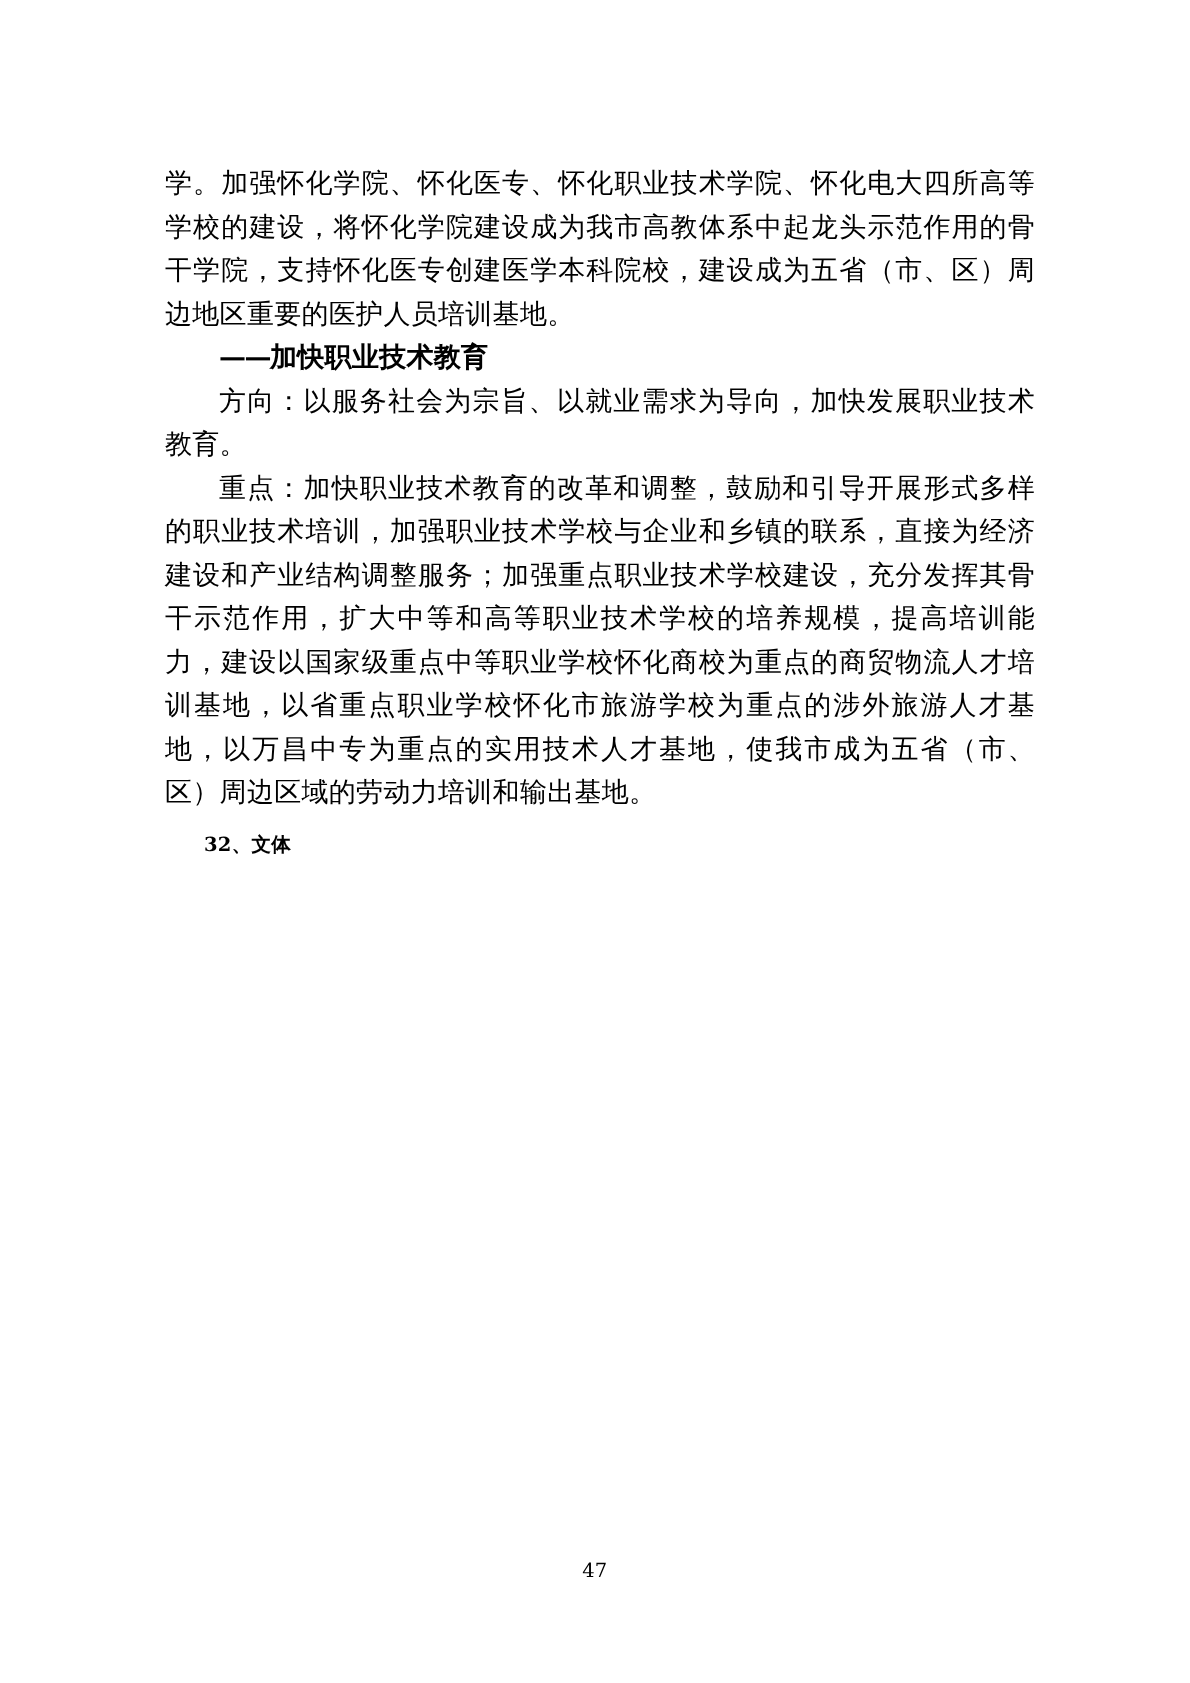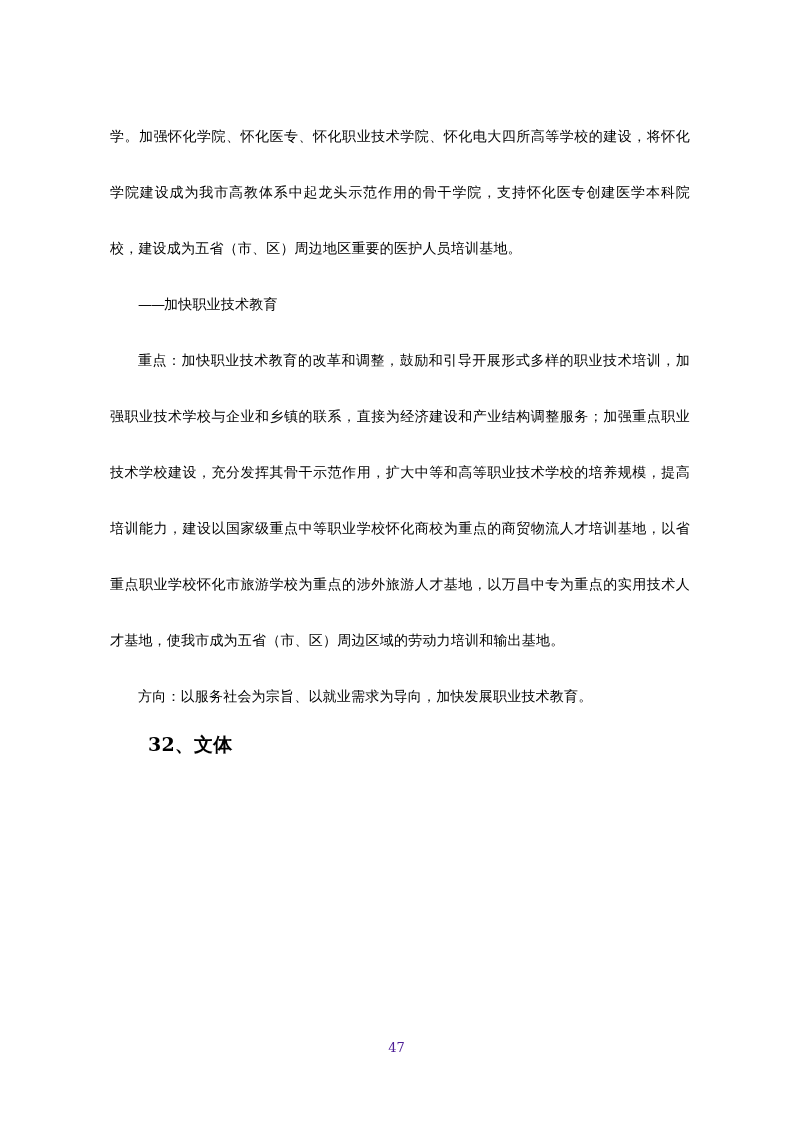--- a/index.html
+++ b/index.html
@@ -24,69 +24,69 @@
     background: #fff;
   }
   .content {
     position: absolute;
     left: 110px;
     top: 108px;
     width: 580px;
   }
   p {
     margin: 0;
-    font-size: 14px;
-    line-height: 56px;
+    font-size: 18px;
+    line-height: 29px;
     text-align: justify;
     text-justify: inter-ideograph;
     letter-spacing: 0.2px;
   }
   .indent {
     text-indent: 2em;
   }
   .bold-head {
-    font-weight: normal;
+    font-weight: bold;
     text-indent: 2em;
   }
   .bold-head .dash {
     letter-spacing: -1px;
   }
   .section-title {
     font-weight: bold;
     text-indent: 2em;
-    font-size: 19px;
+    font-size: 13px;
     line-height: 41px;
   }
   .page-number {
     position: absolute;
     left: 0;
     top: 1040px;
     width: 793px;
     text-align: center;
     font-size: 13px;
     font-family: "DejaVu Serif", "Liberation Serif", serif;
-    color: #4c1d95;
+    color: #000000;
   }
 </style>
 </head>
 <body>
 
 <div class="page">
   <div class="content">
 
     <p class="plain">学。加强怀化学院、怀化医专、怀化职业技术学院、怀化电大四所高等学校的建设，将怀化学院建设成为我市高教体系中起龙头示范作用的骨干学院，支持怀化医专创建医学本科院校，建设成为五省（市、区）周边地区重要的医护人员培训基地。</p>
 
 
     <p class="bold-head">
       <span class="dash">——</span><span>加快职业技术教育</span>
     </p>
 
+    <p class="indent">方向：以服务社会为宗旨、以就业需求为导向，加快发展职业技术教育。</p>
+
     <p class="indent">重点：加快职业技术教育的改革和调整，鼓励和引导开展形式多样的职业技术培训，加强职业技术学校与企业和乡镇的联系，直接为经济建设和产业结构调整服务；加强重点职业技术学校建设，充分发挥其骨干示范作用，扩大中等和高等职业技术学校的培养规模，提高培训能力，建设以国家级重点中等职业学校怀化商校为重点的商贸物流人才培训基地，以省重点职业学校怀化市旅游学校为重点的涉外旅游人才基地，以万昌中专为重点的实用技术人才基地，使我市成为五省（市、区）周边区域的劳动力培训和输出基地。</p>
-
-    <p class="indent">方向：以服务社会为宗旨、以就业需求为导向，加快发展职业技术教育。</p>
 
 
     <p class="section-title">32、文体</p>
 
   </div>
 
   <div class="page-number">47</div>
 </div>
 
 </body></html>

